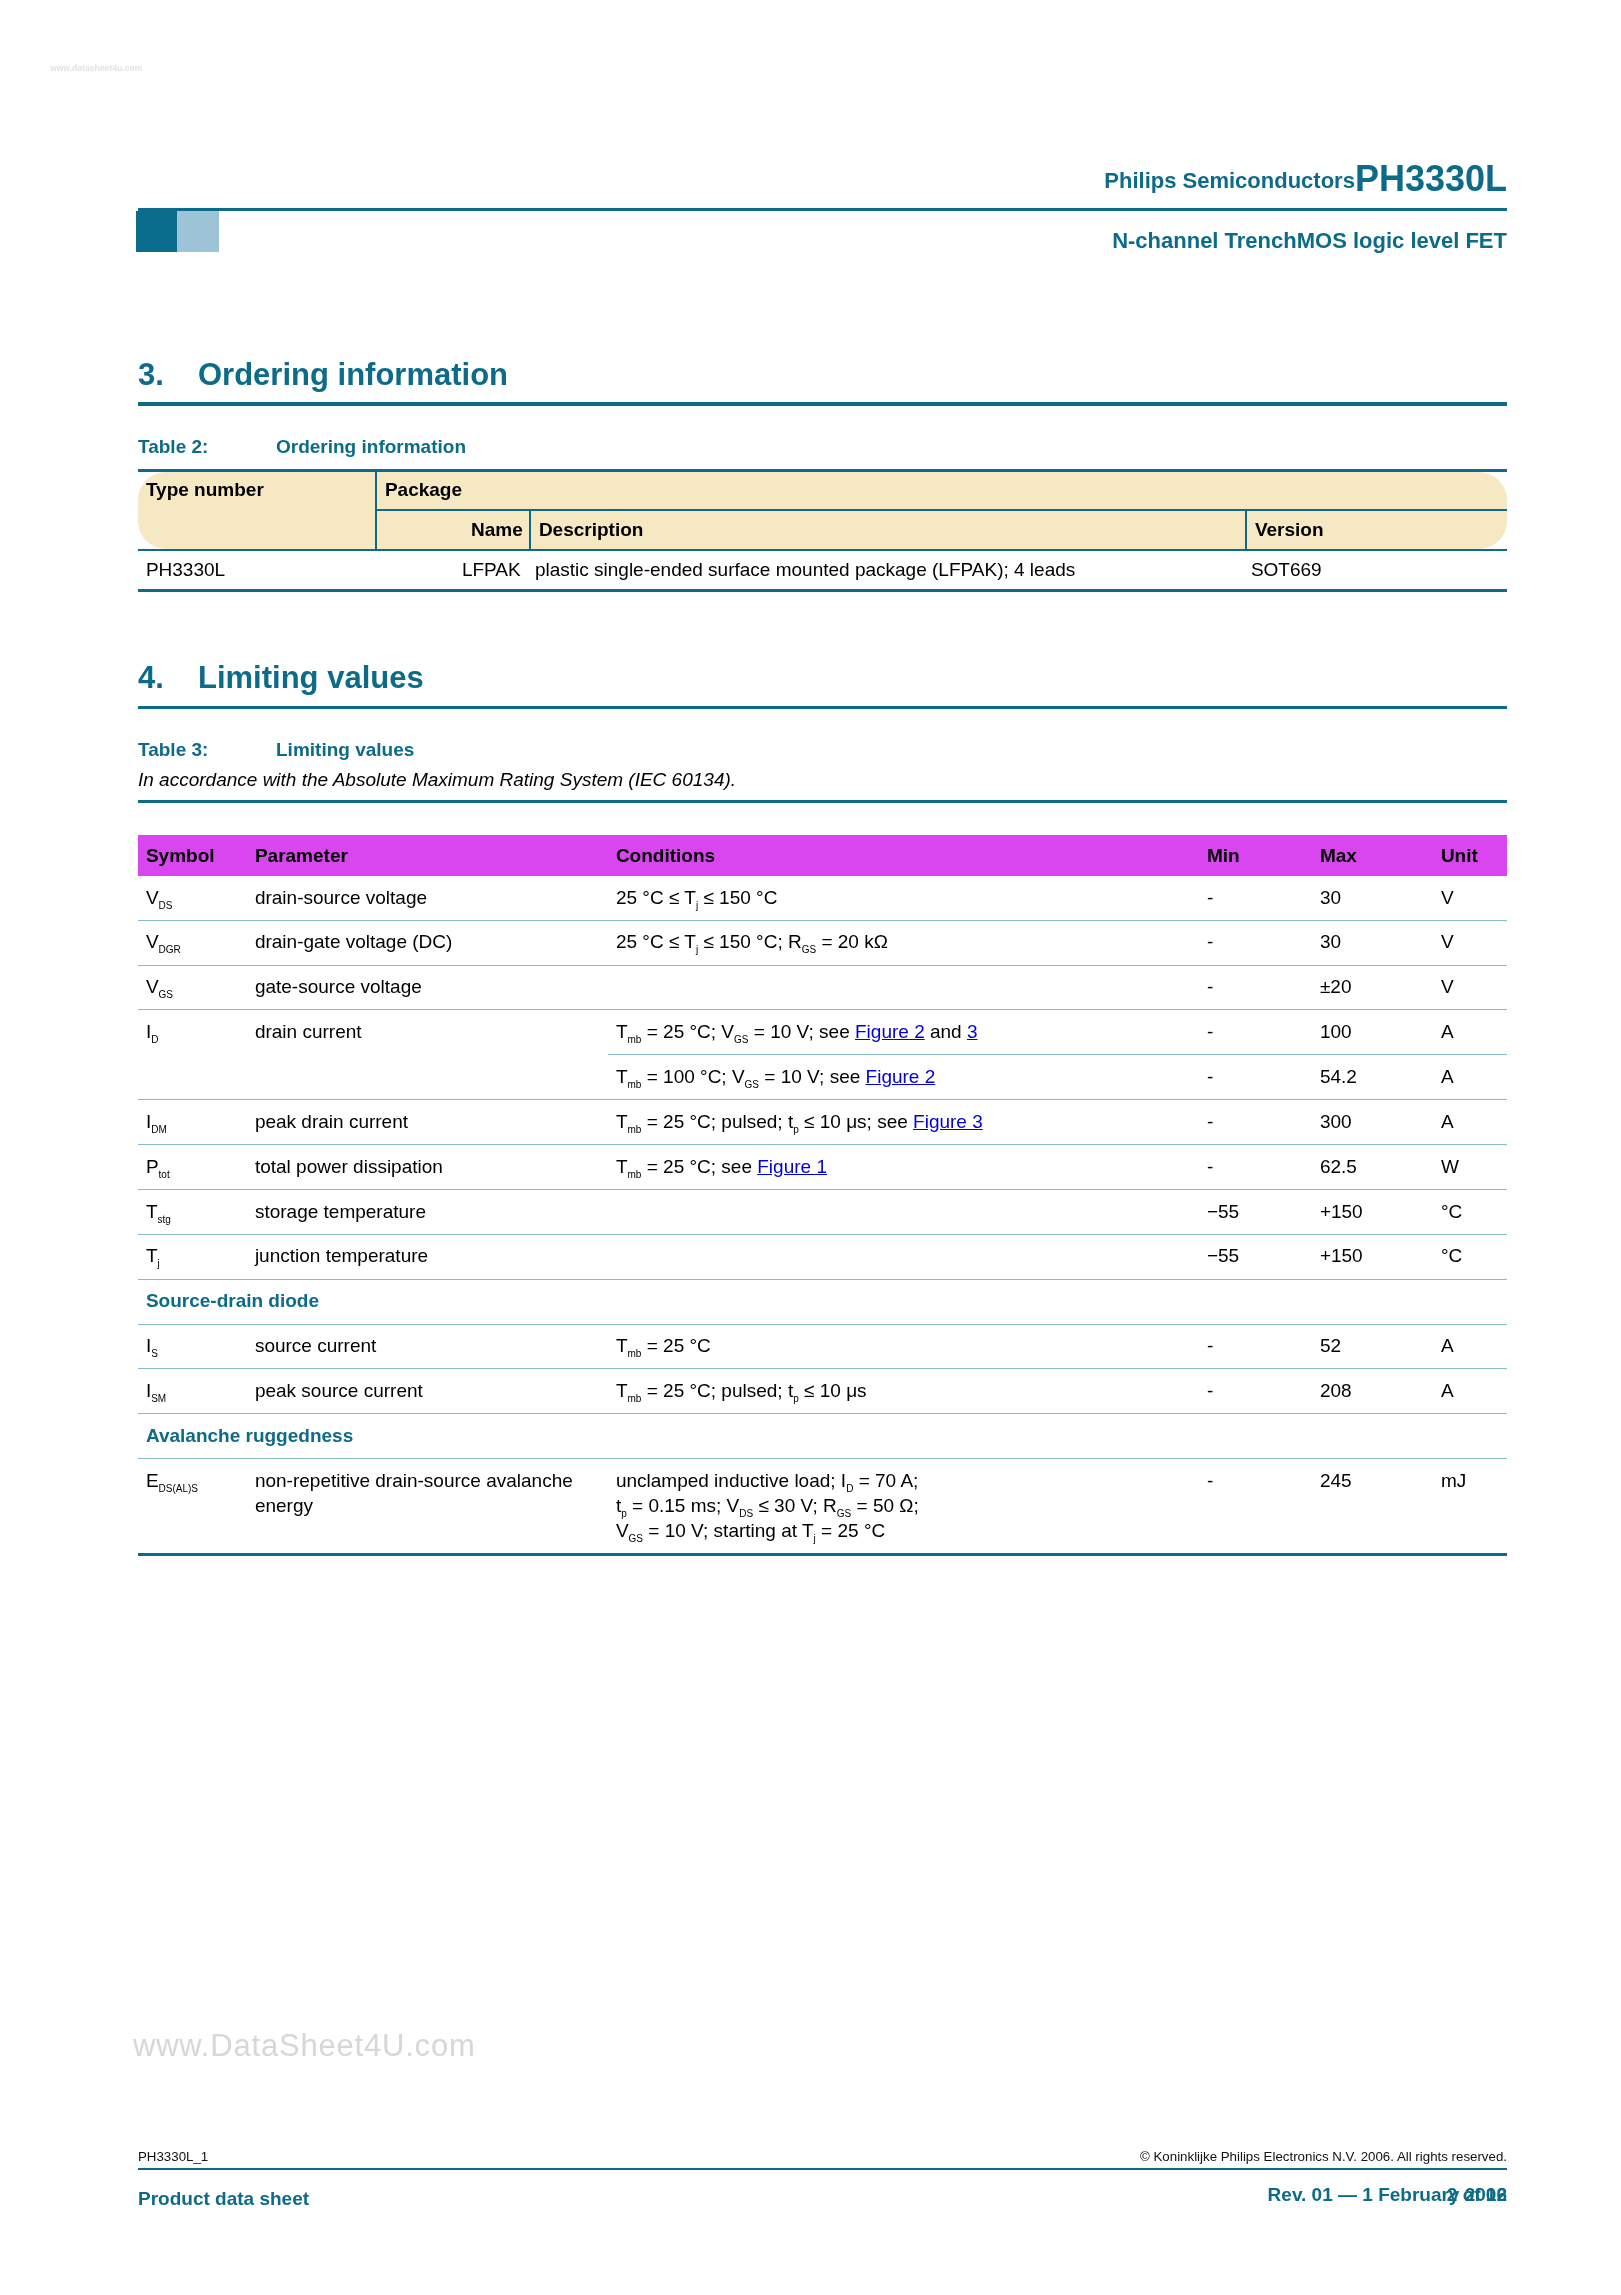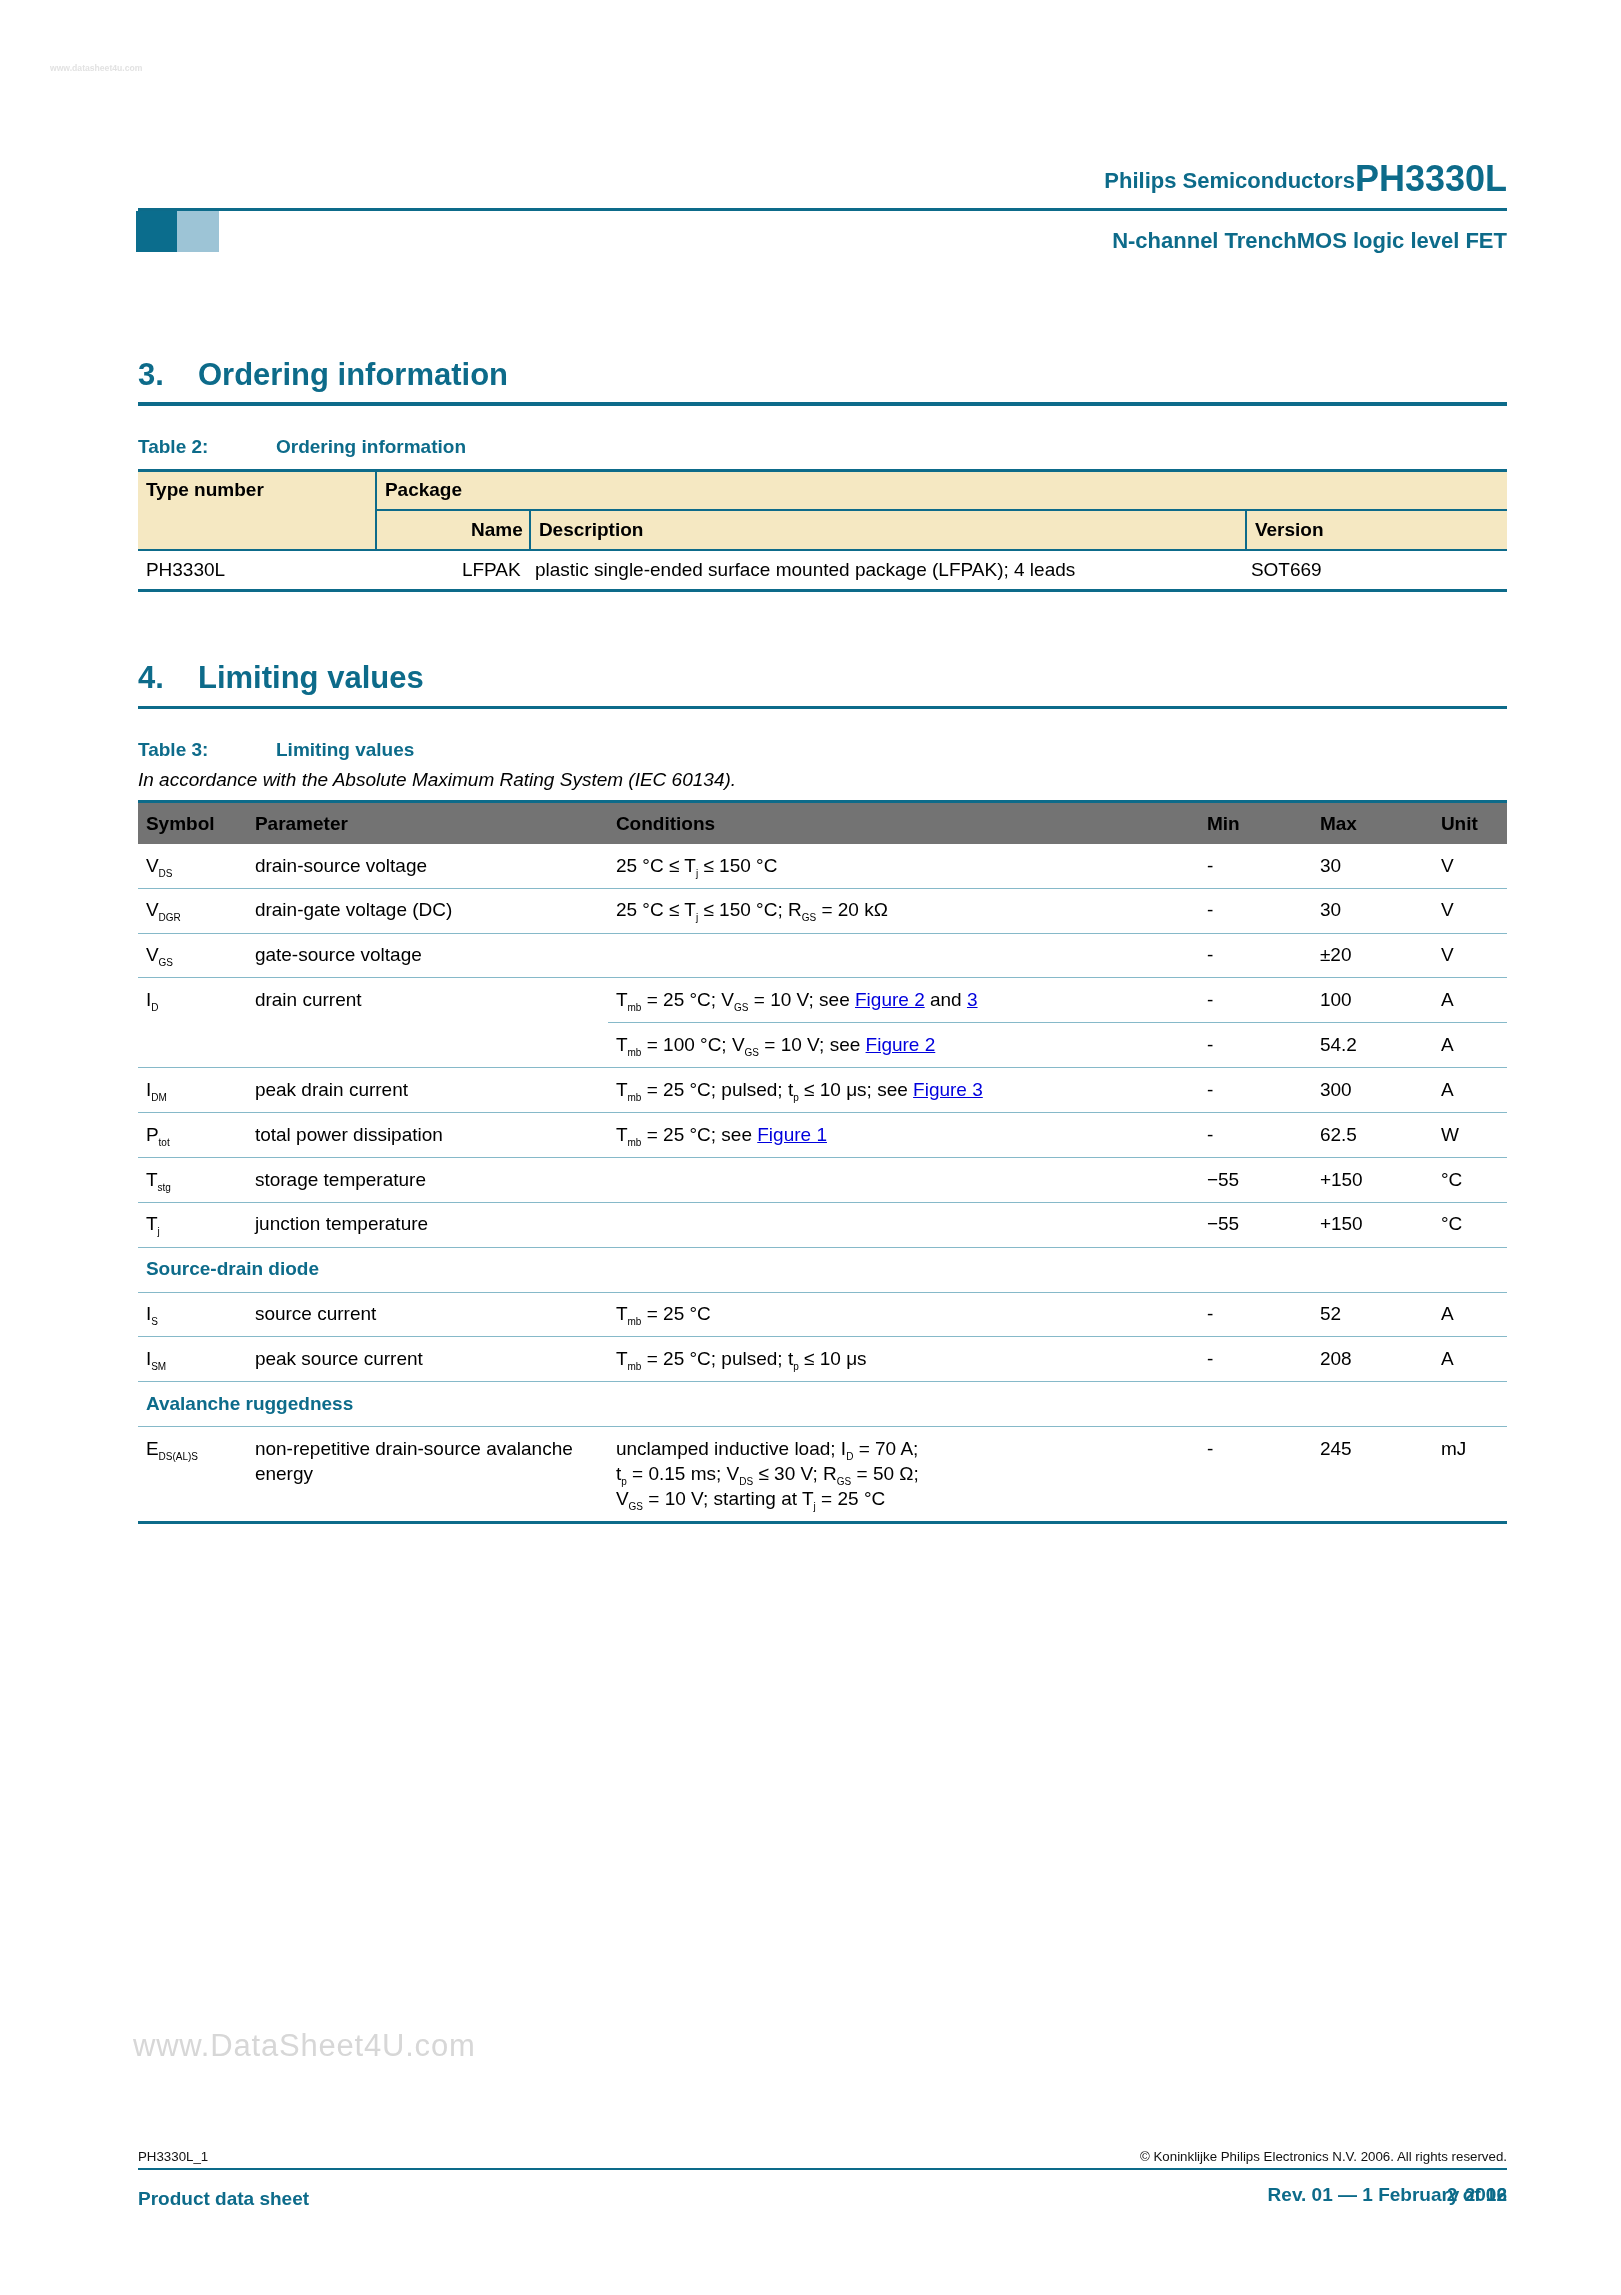--- a/index.html
+++ b/index.html
@@ -31,36 +31,36 @@
   .sec-ordering{margin-top:52px;}
   .sec-limiting{margin-top:68px;}
 
   
   .tbl-title{margin-top:30px;color:#0d6b8a;font-size:19px;font-weight:bold;display:flex;}
   .tbl-label{width:138px;flex:none;}
   .tbl-note{margin-top:7.9px;font-size:19px;font-style:italic;color:#000;}
 
   
   .t2{margin-top:11px;border-top:3.1px solid #0d6b8a;border-bottom:3.1px solid #0d6b8a;}
-  .t2 .hrow{display:flex;background:#f5e8c2;}
+  .t2 .hrow{display:flex;background:#f5e8c2;border-radius:28px;}
   .t2 .drow{display:flex;background:#ffffff;border-top:2.4px solid #0d6b8a;}
   .t2 .cell{box-sizing:border-box;padding:7.9px 6.3px 7.9px 7.9px;font-size:19px;min-height:38px;}
   .t2 .hcell{font-weight:bold;}
   .t2 .c1{width:237px;flex:none;}
   .t2 .c2{width:152px;flex:none;text-align:right;}
   .t2 .c3{width:716px;flex:none;}
   .t2 .c4{width:155px;flex:none;}
   .t2 .vdiv{border-left:2.4px solid #0d6b8a;}
   .t2 .pkg-band{border-left:2.4px solid #0d6b8a;flex:1;display:flex;flex-direction:column;}
   .t2 .pkg-top{border-bottom:2.4px solid #0d6b8a;}
   .t2 .pkg-sub{display:flex;}
 
   
   .t3{margin-top:9.4px;border-top:3.1px solid #0d6b8a;}
-  .t3-hrow{display:grid;grid-template-columns:109px 361px 591px 113px 121px 74px;background:#737373;}
+  .t3-hrow{display:grid;grid-template-columns:109px 361px 591px 113px 121px 74px;background:#d946ef;margin-top:32px;}
   .t3-hrow .hc{font-size:19px;font-weight:bold;padding:9.4px 3.1px 9.4px 7.9px;box-sizing:border-box;}
   .t3-row{display:grid;grid-template-columns:109px 361px 591px 113px 121px 74px;border-bottom:1.6px solid #86b9c9;background:#fff;}
   .t3-row.t3-last{border-bottom:3.1px solid #0d6b8a;}
   .t3 .c{box-sizing:border-box;padding:8.6px 3.1px 10.2px 7.9px;font-size:19px;min-height:42px;line-height:1.32;}
   .t3 sub{font-size:10px;line-height:0;}
   .t3-section{display:block;}
   .t3-section .c{color:#0d6b8a;font-weight:bold;}
   .t3-multi-right{grid-column:3 / 7;display:block;}
   .t3-subrow{display:grid;grid-template-columns:591px 113px 121px 74px;}
   .t3-subrow + .t3-subrow{border-top:1.6px solid #86b9c9;}

